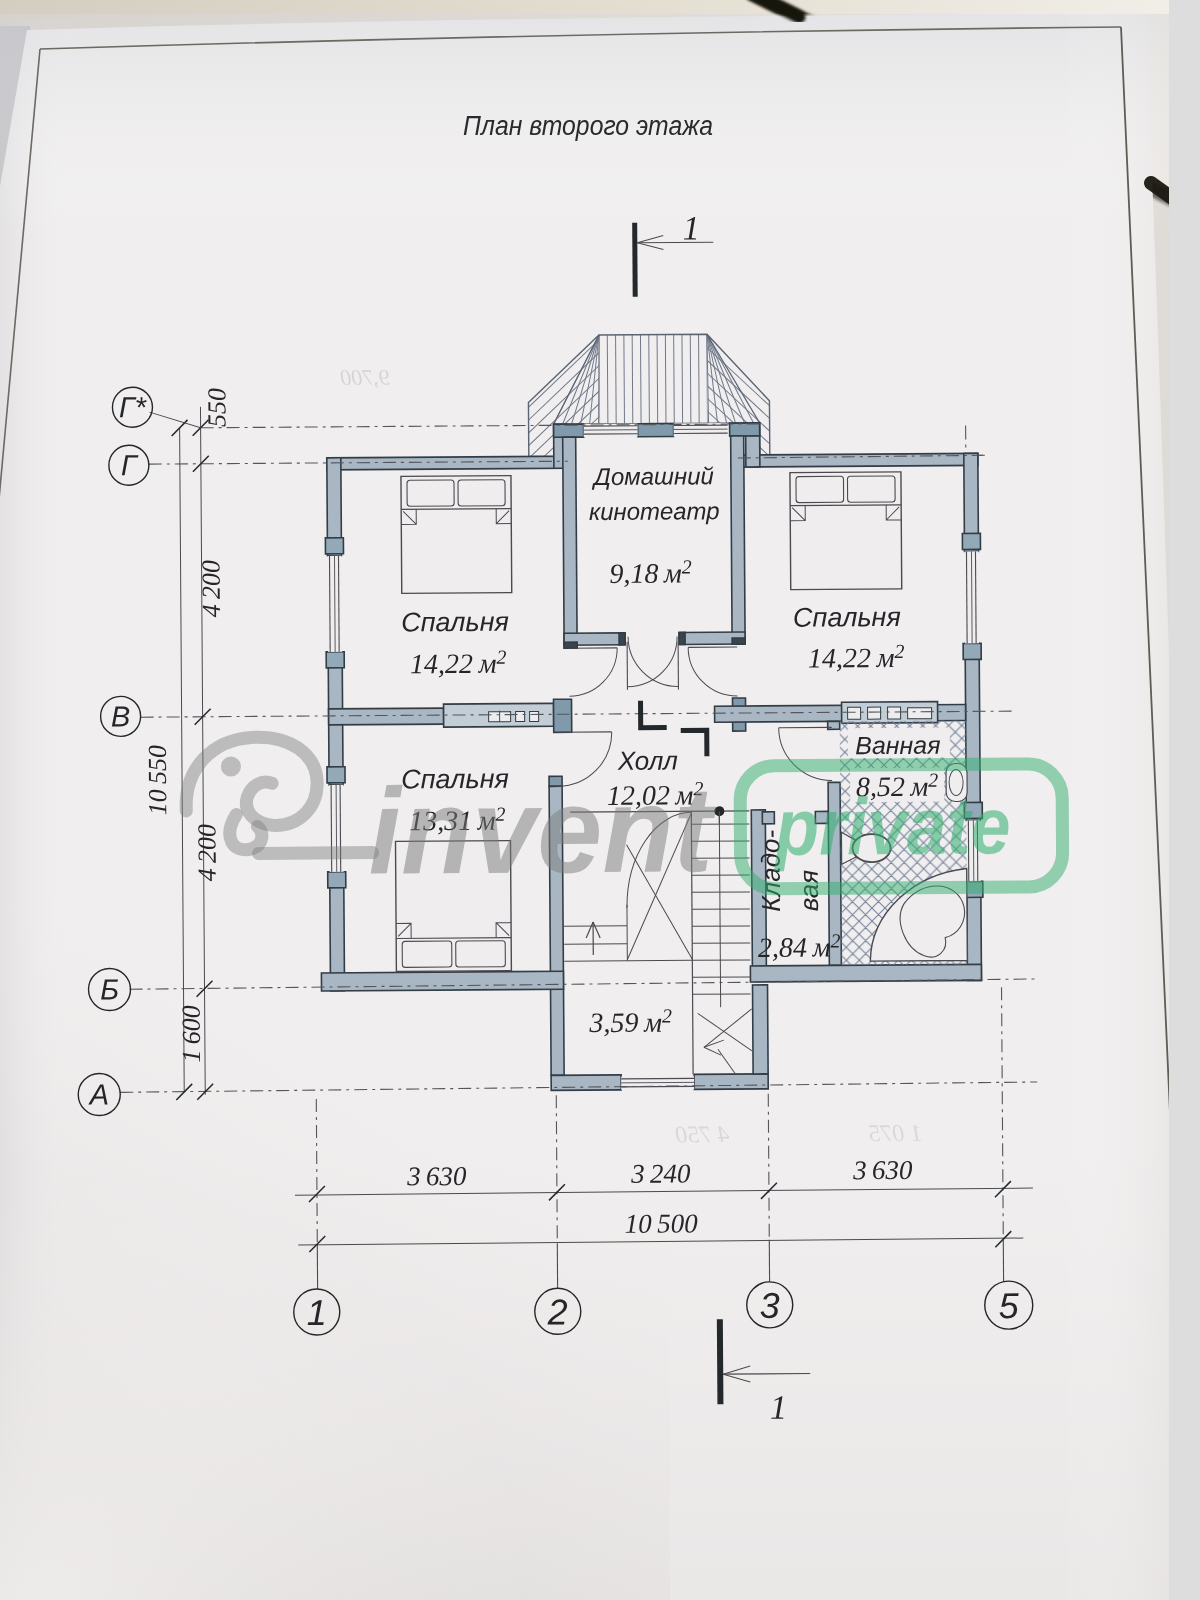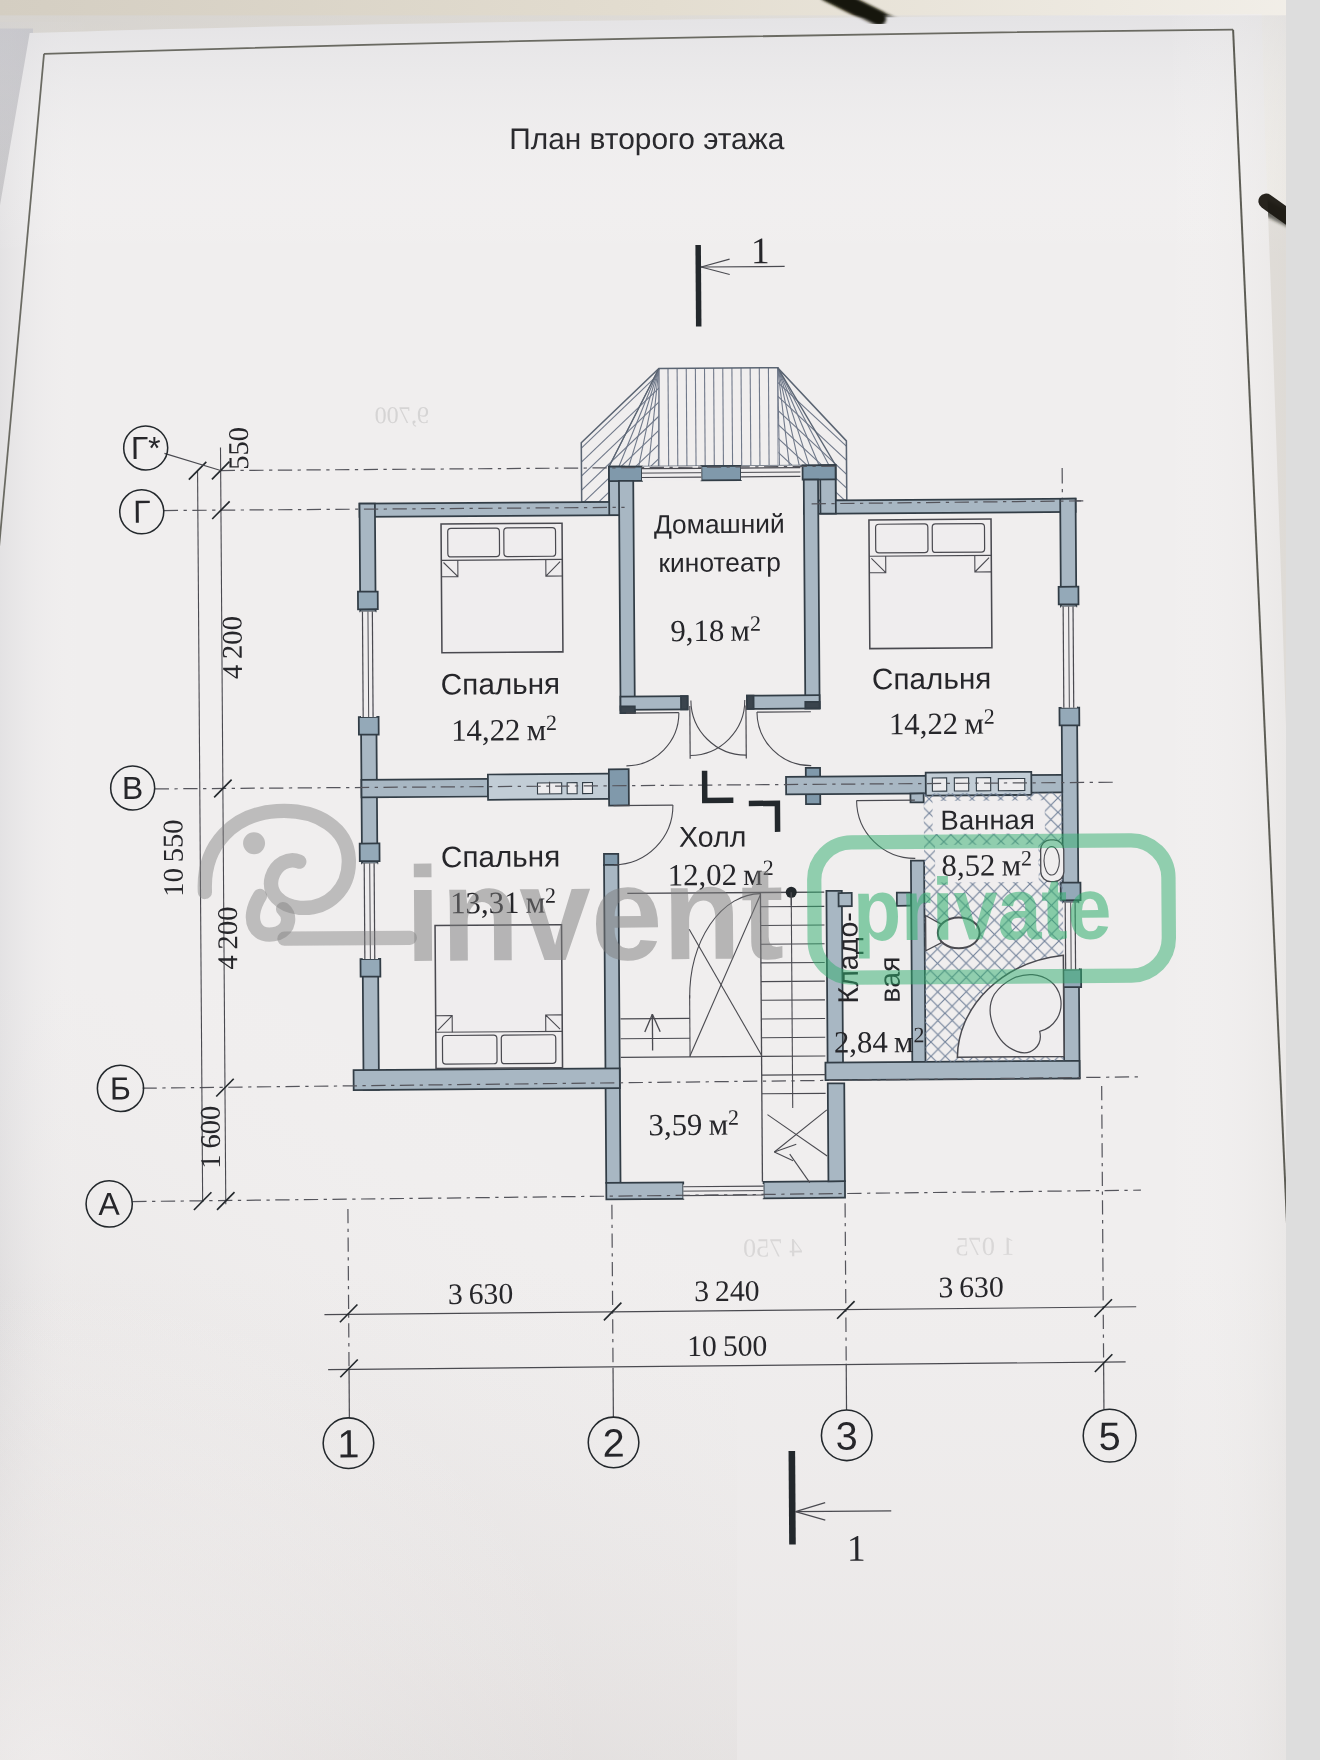--- a/index.html
+++ b/index.html
@@ -1,14 +1,14 @@
 <!DOCTYPE html>
 <html><head><meta charset="utf-8"><style>
 html,body{margin:0;padding:0;background:#ddd;}
-#page{width:1169px;height:1600px;position:relative;overflow:hidden;}
+#page{width:1169px;height:1600px;position:relative;overflow:hidden;font-style:italic;}
 </style></head><body>
 <div id="page">
 <svg width="1200" height="1600" viewBox="0 0 1200 1600">
 <defs>
         <filter id="blur1" x="-20%" y="-20%" width="140%" height="140%">
           <feGaussianBlur stdDeviation="1.5"></feGaussianBlur>
         </filter>
       </defs>
 <rect x="0" y="0" width="1200" height="1600" fill="#e7e2d6"></rect>
       <linearGradient id="bgg" x1="0" y1="0" x2="1" y2="0">

